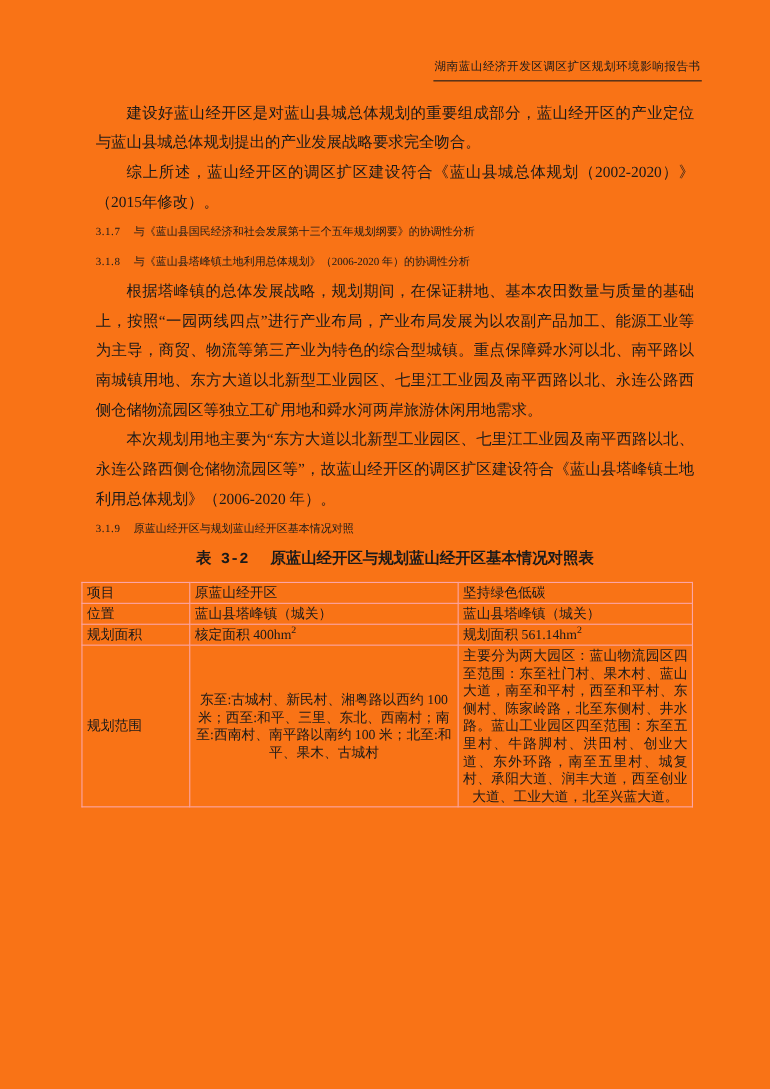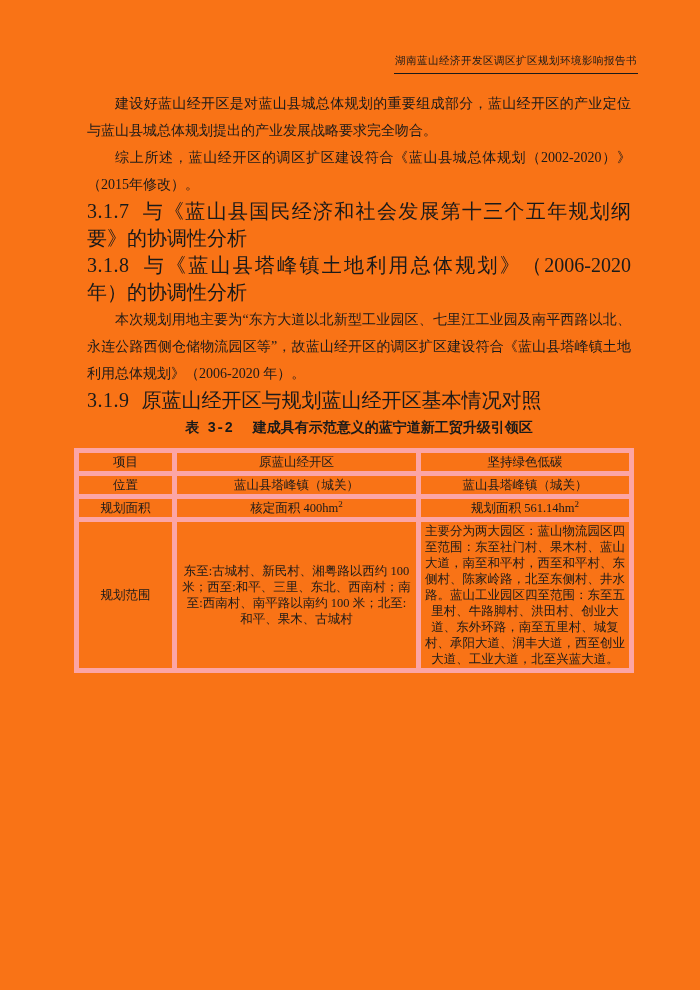--- a/index.html
+++ b/index.html
@@ -20,41 +20,40 @@
     padding:0 1px 5px 1px;
   }
   .content{
     position:absolute;
     top:90px;left:87px;width:544px;
     font-size:14px;
     line-height:27px;
     text-align:justify;
   }
   .para{margin:0;text-indent:2em;}
-  .sect{margin:0;font-weight:normal;font-size:20px;line-height:27px;}
+  .sect{margin:0;font-weight:normal;font-size:10px;line-height:27px;}
   .sect .num{margin-right:12px;letter-spacing:0.5px;}
   .tbl-caption{
     margin:0;text-align:center;font-weight:bold;font-size:14px;line-height:27px;text-indent:0;
   }
   .tbl-caption .cap-label{margin-right:20px;font-family:Liberation Mono, monospace;}
   table.cmp{
     border-collapse:collapse;
     table-layout:fixed;
     width:555px;
     margin-left:-13px;
     margin-top:6px;
     border:1.5px solid #1a1a1a;
   }
   table.cmp td,table.cmp th{
-    border:5px solid #fca5a5;
+    border:1px solid #fca5a5;
     font-weight:normal;
     font-size:12.5px;
     line-height:16px;
     padding:1px 4px;
-    text-align:center;
     vertical-align:middle;
   }
   col.c1{width:98px;}
   col.c2{width:244px;}
   col.c3{width:213px;}
   td.scope-orig{
     text-align:center;
     padding:2px 8px;
     line-height:17px;
   }
@@ -83,25 +82,26 @@
   <div class="content">
 
     <p class="para">建设好蓝山经开区是对蓝山县城总体规划的重要组成部分，蓝山经开区的产业定位与蓝山县城总体规划提出的产业发展战略要求完全吻合。</p>
     <p class="para">综上所述，蓝山经开区的调区扩区建设符合《蓝山县城总体规划（2002-2020）》（2015年修改）。</p>
 
     <h3 class="sect"><span class="num">3.1.7</span><span>与《蓝山县国民经济和社会发展第十三个五年规划纲要》的协调性分析</span></h3>
 
 
     <h3 class="sect"><span class="num">3.1.8</span><span>与《蓝山县塔峰镇土地利用总体规划》（2006-2020 年）的协调性分析</span></h3>
 
+    <p class="para">根据塔峰镇的总体发展战略，规划期间，在保证耕地、基本农田数量与质量的基础上，按照“一园两线四点”进行产业布局，产业布局发展为以农副产品加工、能源工业等为主导，商贸、物流等第三产业为特色的综合型城镇。重点保障舜水河以北、南平路以南城镇用地、东方大道以北新型工业园区、七里江工业园及南平西路以北、永连公路西侧仓储物流园区等独立工矿用地和舜水河两岸旅游休闲用地需求。</p>
     <p class="para">本次规划用地主要为“东方大道以北新型工业园区、七里江工业园及南平西路以北、永连公路西侧仓储物流园区等”，故蓝山经开区的调区扩区建设符合《蓝山县塔峰镇土地利用总体规划》（2006-2020 年）。</p>
 
     <h3 class="sect"><span class="num">3.1.9</span><span>原蓝山经开区与规划蓝山经开区基本情况对照</span></h3>
 
-    <p class="tbl-caption"><span class="cap-label">表 3-2</span><span>建成具有示范意义的蓝宁道新工贸升级引领区</span></p>
+    <p class="tbl-caption"><span class="cap-label">表 3-2</span><span>原蓝山经开区与规划蓝山经开区基本情况对照表</span></p>
 
     <table class="cmp">
       <colgroup>
           <col class="c1">
           <col class="c2">
           <col class="c3">
         </colgroup>
       <tbody>
           <tr>
         <th>项目</th>

